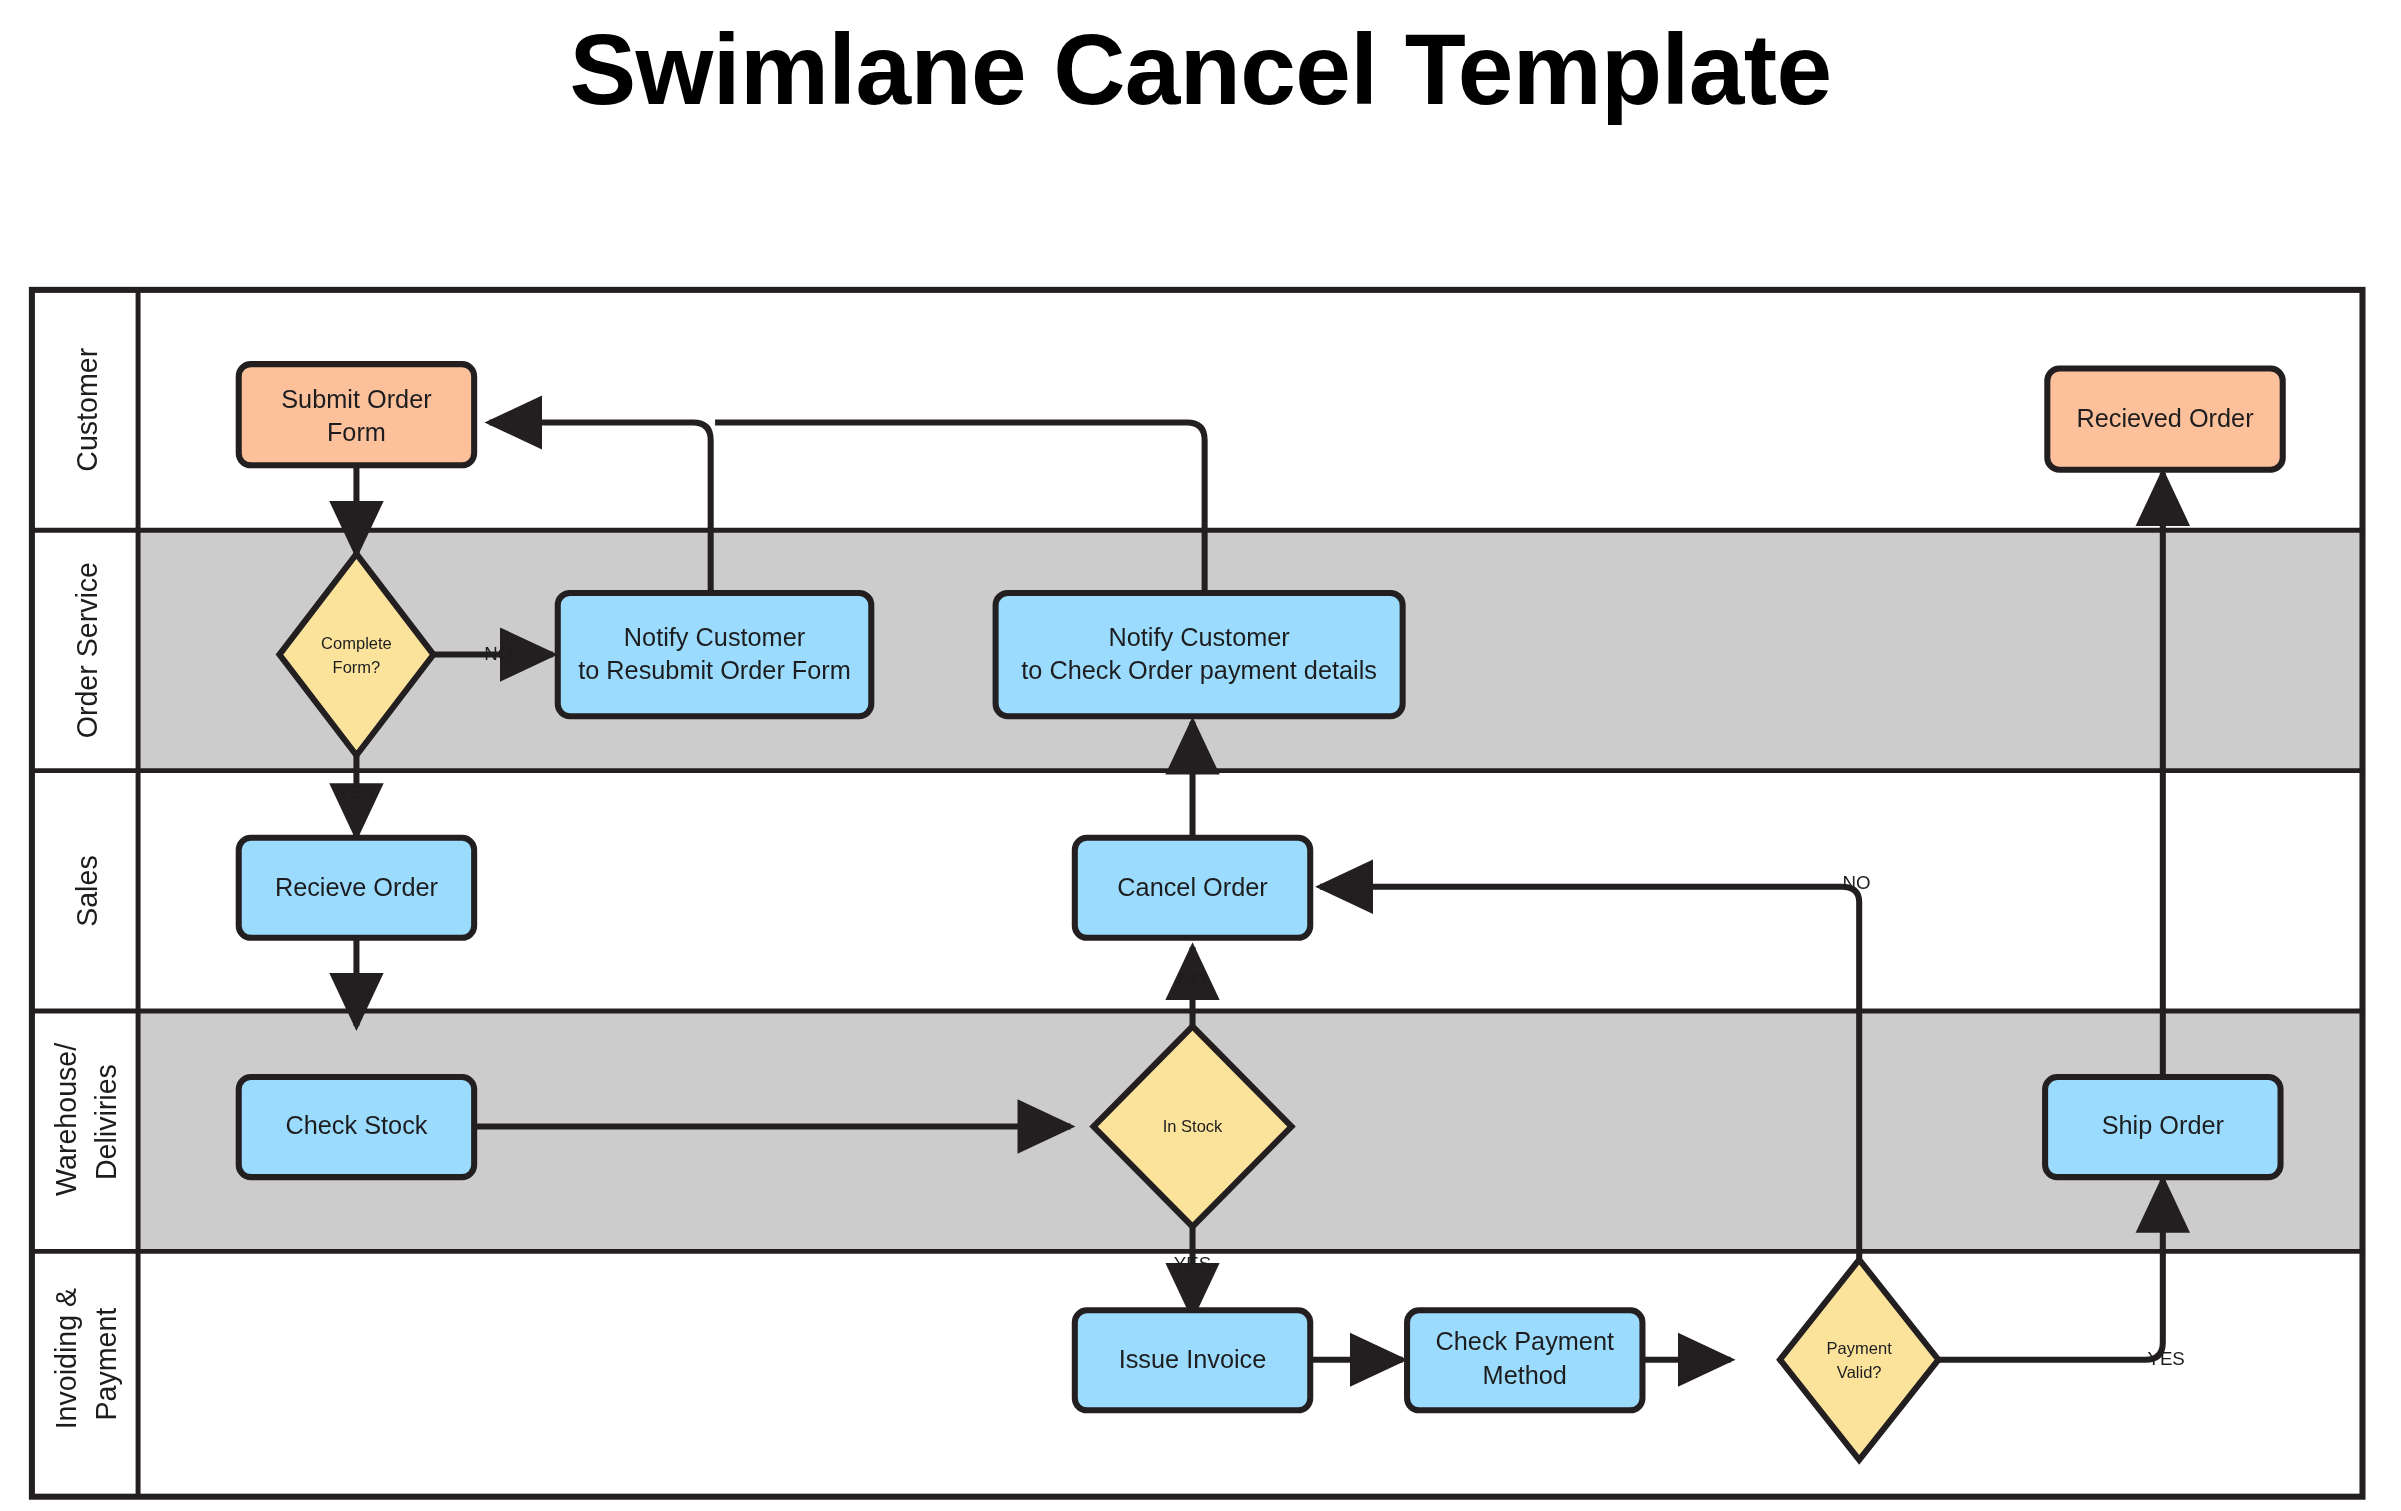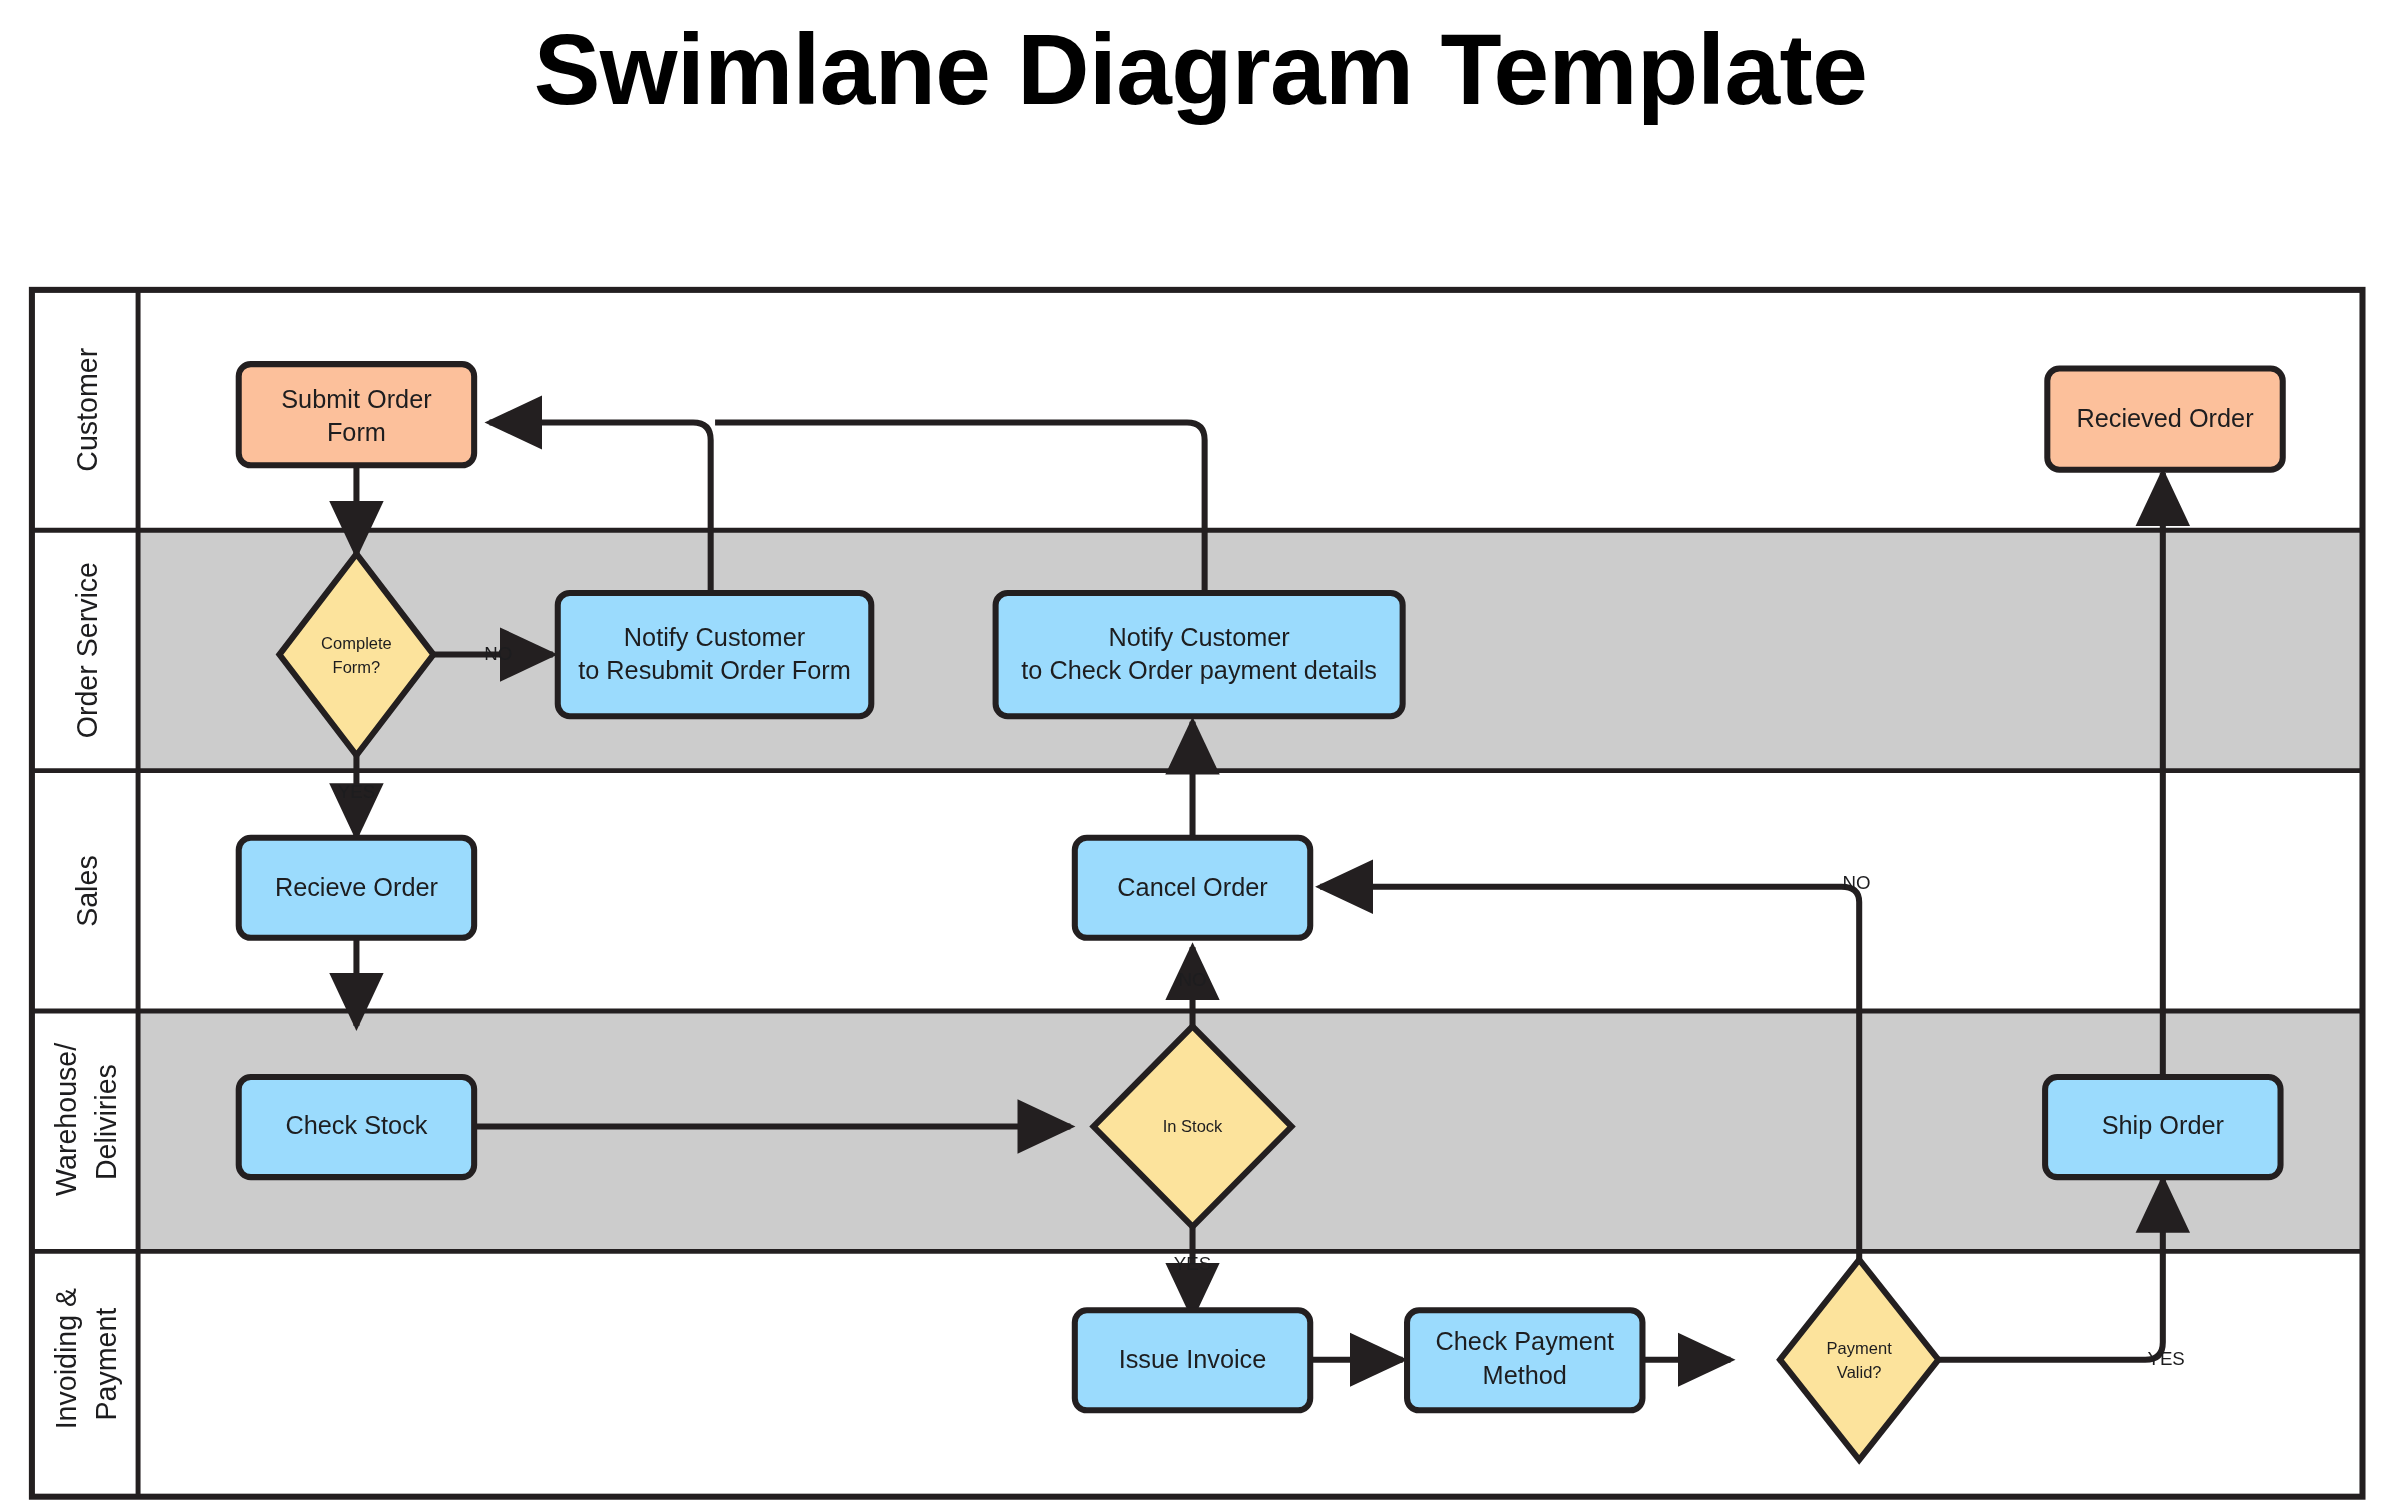--- a/index.html
+++ b/index.html
@@ -31,21 +31,21 @@
   .nl-edge{font-size:34px;}
   .lanelabel{
     font-family:"Liberation Sans","DejaVu Sans",sans-serif;
     fill:#1d1d1f;font-size:52px;
     text-anchor:middle;dominant-baseline:middle;
   }
 </style>
 </head>
 <body>
 
-<div id="page-title">Swimlane Diagram Template</div>
+<div id="page-title">Swimlane Cancel Template</div>
 
 <div id="diagram">
 <svg width="2401" height="1511" viewBox="0 0 4365 2747" xmlns="http://www.w3.org/2000/svg">
 
   <defs>
     <marker id="arrow" viewBox="0 0 12 12" refX="10.5" refY="6" markerWidth="10" markerHeight="10" orient="auto-start-reverse">
       <path d="M 0 0.6 L 11.5 6 L 0 11.4 z" fill="#231F20"></path>
     </marker>
   </defs>
 

